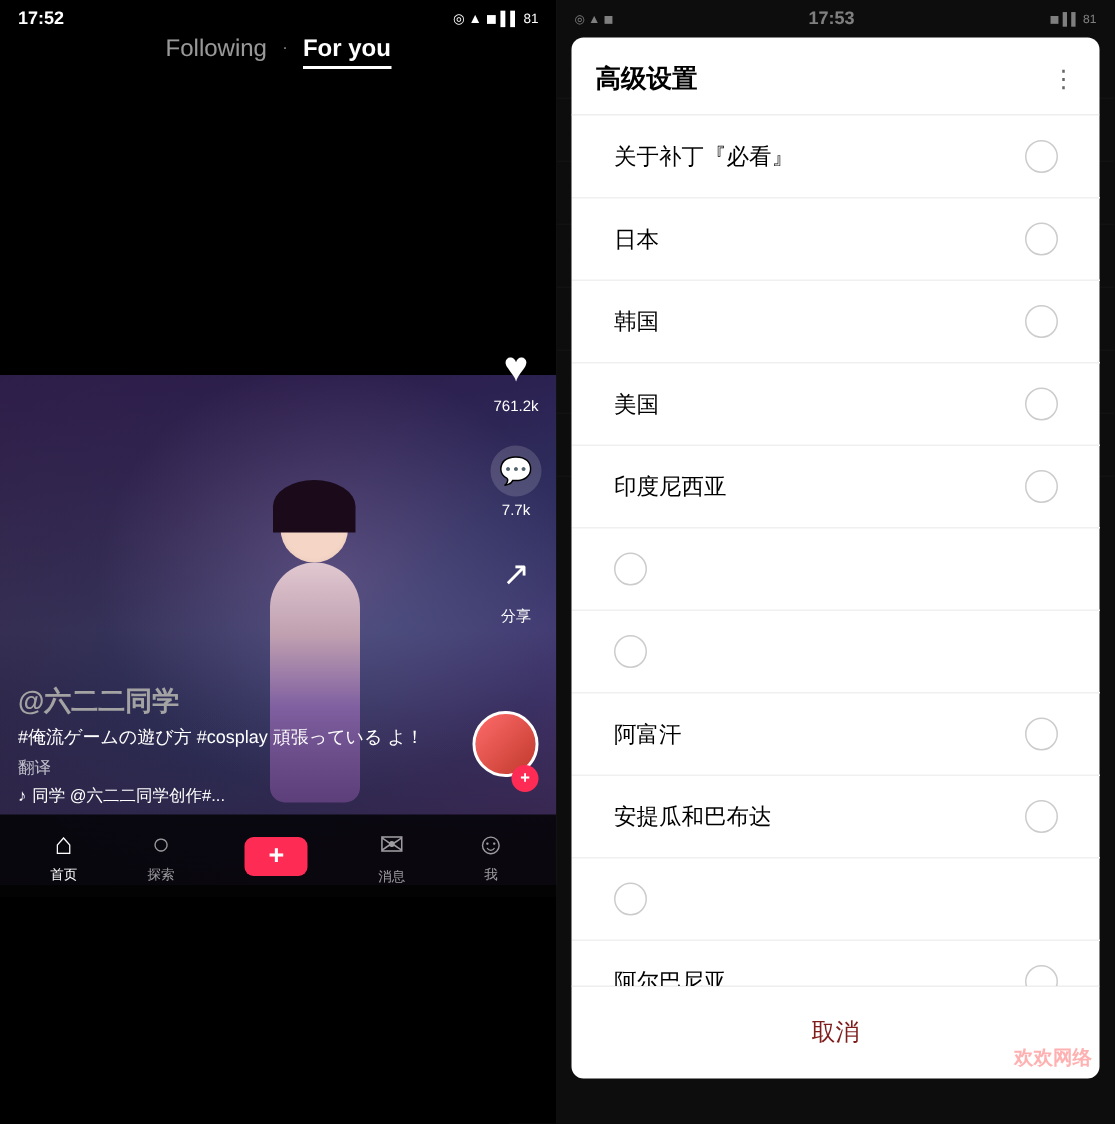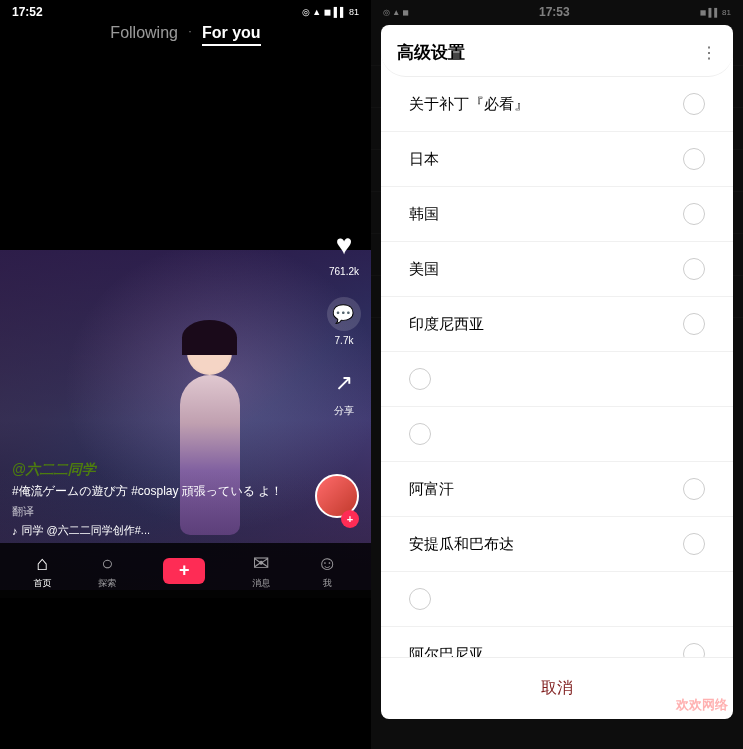--- a/index.html
+++ b/index.html
@@ -234,25 +234,24 @@
     }
 
     
     .content-area {
       position: absolute;
       bottom: 60px;
       left: 12px;
       right: 55px;
     }
     .username {
-      color: #4d7c0f;
-      font-size: 14px;
+      color: #a3a3a3;
+      font-size: 18px;
       font-weight: 700;
       margin-bottom: 4px;
-      font-style: italic;
     }
     .description {
       color: #fff;
       font-size: 12px;
       line-height: 1.4;
       margin-bottom: 4px;
     }
     .translate-btn {
       color: rgba(255,255,255,0.7);
       font-size: 11px;
@@ -385,21 +384,20 @@
       display: flex;
       flex-direction: column;
     }
 
     .modal-header {
       padding: 16px 16px 12px;
       border-bottom: 1px solid #eee;
       display: flex;
       align-items: center;
       justify-content: space-between;
-      border-radius: 25px;
     }
     .modal-title {
       font-size: 17px;
       font-weight: 600;
       color: #000;
     }
     .modal-more {
       color: #666;
       font-size: 16px;
     }

